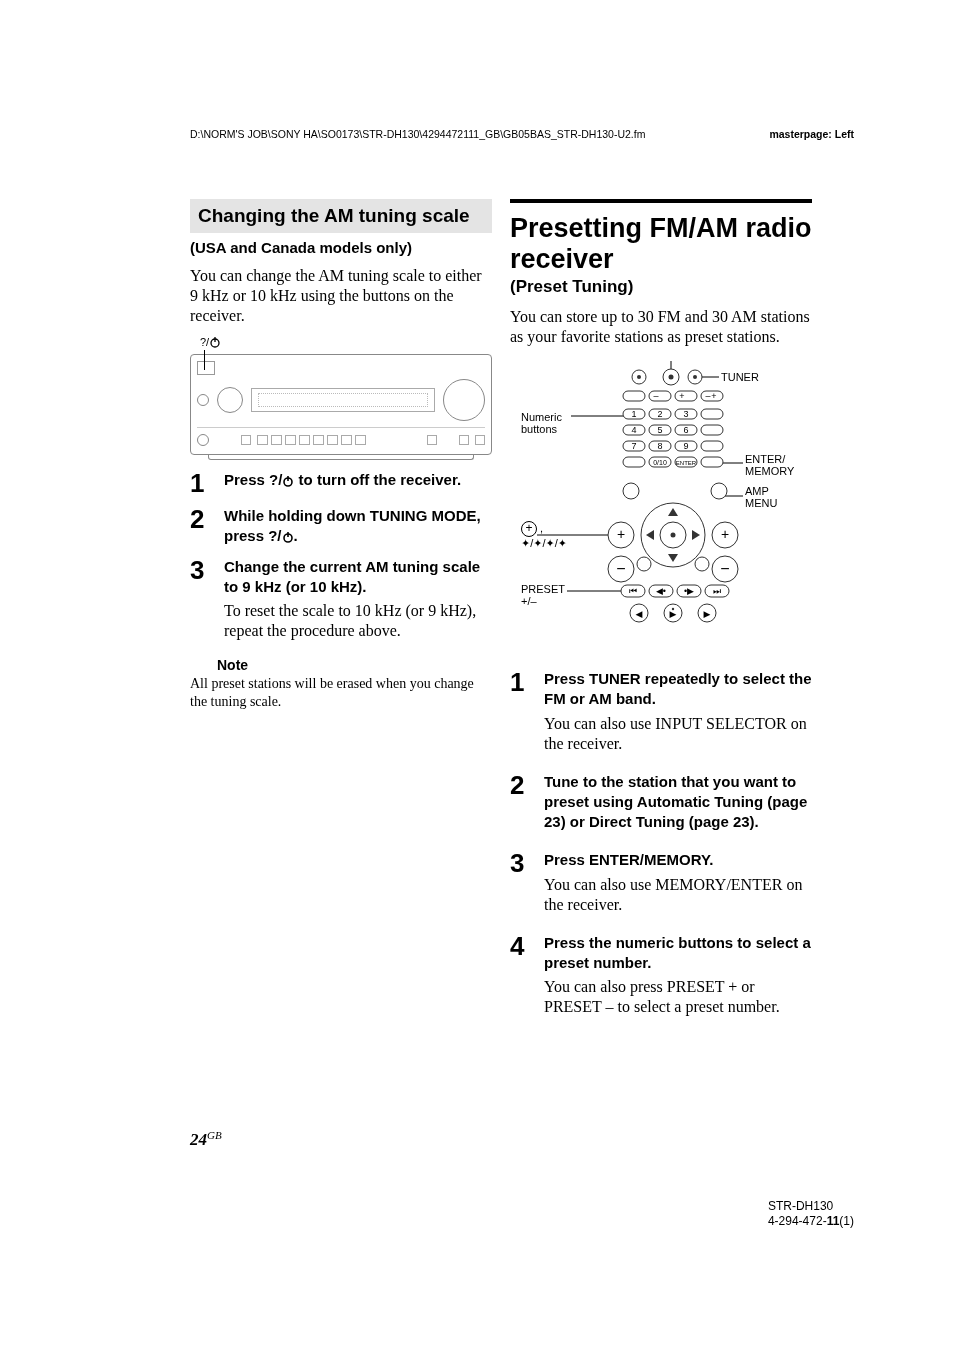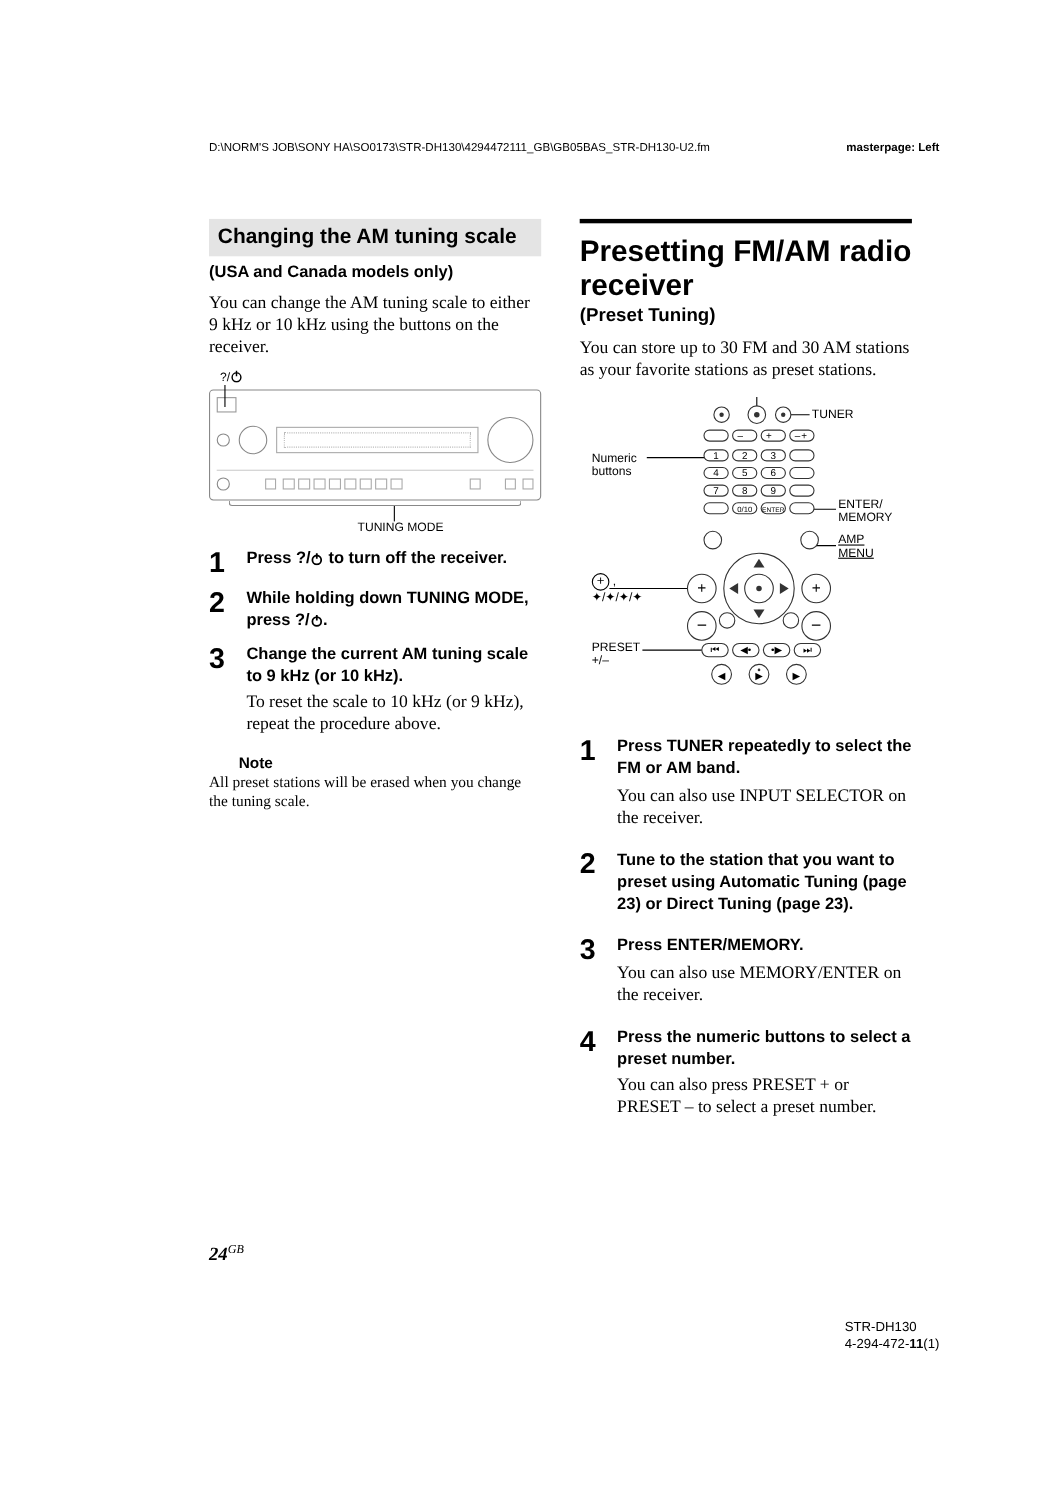--- a/index.html
+++ b/index.html
@@ -24,21 +24,21 @@
   }
   .header .row {
     display: flex;
     justify-content: space-between;
   }
   .header .path { max-width: 480px; }
   .header .master { font-weight: bold; }
 
   .cols {
     display: flex;
-    gap: 35px;
+    gap: 18px;
   }
   .col { width: 302px; }
 
   .bar-title {
     font-family: Arial, Helvetica, sans-serif;
     font-weight: bold;
     font-size: 19px;
     background: #e4e4e4;
     padding: 6px 8px 6px 8px;
     margin-bottom: 6px;
@@ -222,24 +222,20 @@
               <div style="width:9px;height:8px;border:1px solid #aaa;"></div>
             </div>
             <div style="flex:1"></div>
             <div style="width:8px;height:8px;border:1px solid #aaa;"></div>
             <div style="width:10px"></div>
             <div style="width:8px;height:8px;border:1px solid #aaa;"></div>
             <div style="width:8px;height:8px;border:1px solid #aaa;"></div>
           </div>
         </div>
         <div style="height:4px;border-left:1px solid #888;border-right:1px solid #888;border-bottom:1px solid #888;margin:0 18px;border-radius:0 0 3px 3px;"></div>
-        <div style="position:relative;height:28px;">
-          <div style="position:absolute;left:168px;top:0;width:1px;height:14px;background:#000;"></div>
-          <span class="diagram-callout" style="position:absolute;left:135px;top:14px;">TUNING MODE</span>
-        </div>
       </div>
 
       <div class="steps">
         <div class="step">
           <div class="num">1</div>
           <div class="text">
             <div class="strong">
               <span>Press </span><span>?/</span><span class="power-icon"><svg viewBox="0 0 12 12">
                     <circle cx="6" cy="7" r="4" fill="none" stroke="#000" stroke-width="1.6"></circle>
                     <line x1="6" y1="1" x2="6" y2="6" stroke="#000" stroke-width="1.6"></line>
@@ -374,21 +370,21 @@
             <text class="txt" x="152" y="256" text-anchor="middle">▶</text>
           <circle class="btn" cx="186" cy="252" r="9"></circle>
             <text class="txt" x="186" y="256" text-anchor="middle">▶</text>
           <circle cx="152" cy="248" r="1.2" fill="#333"></circle>
         </svg>
 
         <div class="rlabel" style="left:200px; top:10px;">TUNER</div>
         <div class="rlabel" style="left:0px; top:50px; width:50px; text-align:left;">Numeric buttons</div>
         <div class="rlabel" style="left:224px; top:92px; white-space:pre;">ENTER/
 MEMORY</div>
-        <div class="rlabel" style="left:224px; top:124px;text-decoration:underline;">AMP<br>MENU</div>
+        <div class="rlabel" style="left:224px; top:124px;">AMP<br>MENU</div>
         <div class="rlabel" style="left:0px; top:160px;">
           <span style="display:inline-block;width:14px;height:14px;border:1.4px solid #000;border-radius:50%;text-align:center;line-height:13px;font-size:12px;">+</span> ,<br>
           <span style="font-size:11px;">✦/✦/✦/✦</span>
         </div>
         <div class="rlabel" style="left:0px; top:222px;">PRESET<br>+/–</div>
       </div>
 
       <div class="steps">
         <div class="step">
           <div class="num">1</div>

